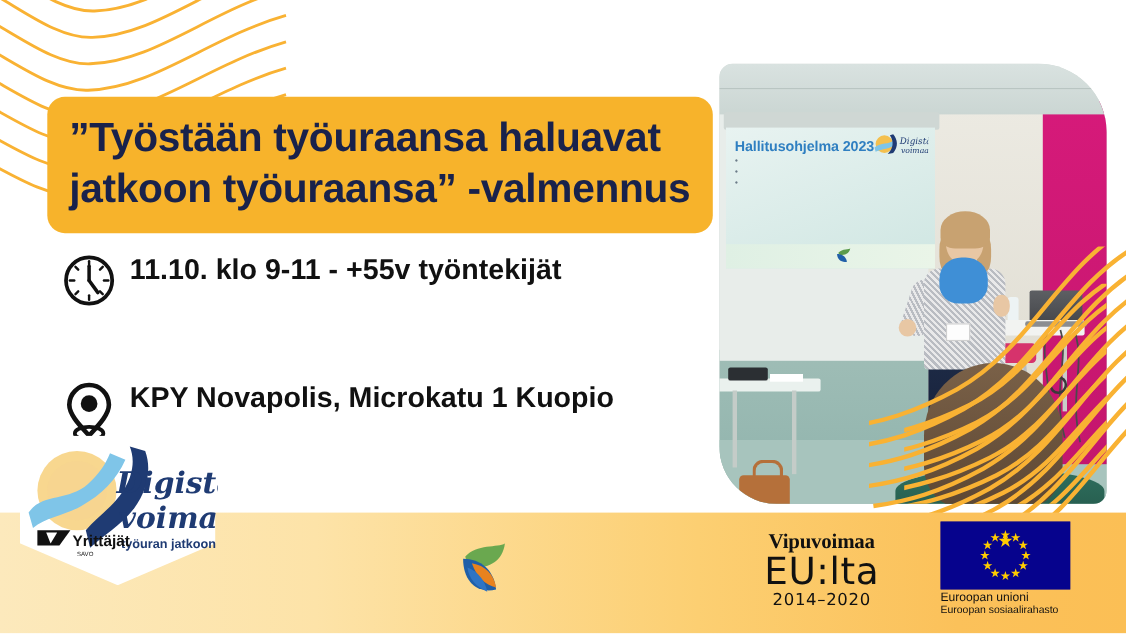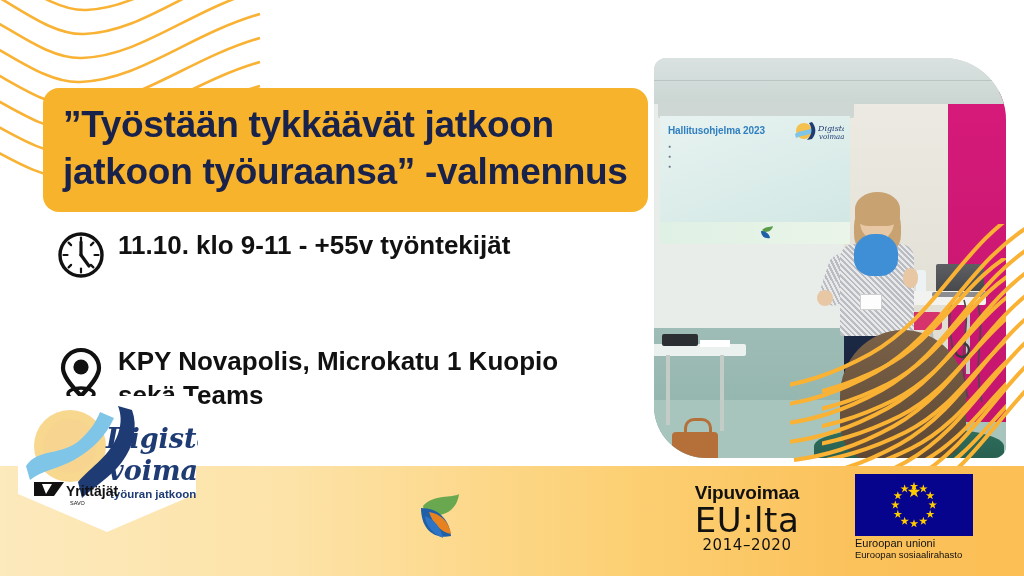--- a/index.html
+++ b/index.html
@@ -49,21 +49,21 @@
     clip-path:polygon(0 0,100% 0,100% 72%,50% 100%,0 72%);
   }
   .digista-logo{position:absolute;left:18px;top:404px;width:180px;height:112px;}
 
   
   .ely-logo{position:absolute;left:415px;top:492px;display:flex;align-items:center;gap:9px;}
   .ely-mark{width:48px;height:50px;flex:0 0 48px;}
   .ely-text{color:#5e6b76;font-size:14.5px;line-height:1.28;white-space:nowrap;}
 
   .vipu-logo{position:absolute;left:676px;top:482px;width:142px;text-align:center;color:#111;}
-  .vipu-top{font-size:19px;font-weight:bold;letter-spacing:-0.2px;}
+  .vipu-top{font-size:19px;font-weight:bold;letter-spacing:-0.2px;font-family:Liberation Serif, serif;}
   .vipu-mid{font-size:34px;letter-spacing:0.5px;line-height:1.04;margin-top:-1px;font-family:"DejaVu Sans",sans-serif;font-weight:400;}
   .vipu-bot{font-size:15px;letter-spacing:0.6px;margin-top:-2px;font-family:"DejaVu Sans",sans-serif;}
 
   .eu-logo{position:absolute;left:855px;top:474px;width:128px;}
   .eu-flag{width:118px;height:62px;background:#06038D;display:block;}
   .eu-name{font-size:11px;color:#111;margin-top:1px;line-height:1.1;}
   .eu-sub{font-size:9.5px;color:#111;line-height:1.1;margin-top:1px;}
 
   
   .photo{
@@ -75,21 +75,21 @@
   .ph-ceiling:after{content:"";position:absolute;left:0;top:22px;width:100%;height:1px;background:#b9c5c2;}
   .ph-wallL{position:absolute;left:0;top:40px;width:212px;height:230px;background:#e8edea;}
   .ph-wallR{position:absolute;left:190px;top:40px;width:104px;height:300px;background:linear-gradient(180deg,#eceae2,#dedbd0);}
   .ph-pink{position:absolute;left:288px;top:34px;width:70px;height:330px;background:linear-gradient(180deg,#d61a7a,#c4166d);}
   .ph-floor{position:absolute;left:0;bottom:0;width:100%;height:140px;background:linear-gradient(180deg,#9fbdb6,#8fb3ac);}
   .ph-floor2{position:absolute;left:0;bottom:0;width:100%;height:58px;background:#a7c4bd;}
 
   
   .ph-screenframe{position:absolute;left:4px;top:44px;width:196px;height:16px;background:#cfd7d4;border-radius:2px;}
   .slide{position:absolute;left:6px;top:58px;width:190px;height:128px;background:linear-gradient(160deg,#e8f3f1,#cfe6e2);}
-  .slide-title{position:absolute;left:8px;top:9px;font-size:10px;font-weight:bold;color:#2f7fc1;letter-spacing:-0.1px;}
+  .slide-title{position:absolute;left:8px;top:9px;font-size:13px;font-weight:bold;color:#2f7fc1;letter-spacing:-0.1px;}
   .slide-logo{position:absolute;right:6px;top:4px;width:52px;height:24px;}
   .slide-bullets{position:absolute;left:8px;top:27px;width:168px;}
   .sb{display:flex;gap:3px;margin-bottom:4px;}
   .sb-dot{color:#6b7b88;font-size:5px;line-height:6px;}
   .sb-lines{flex:1;}
   .sb-line{height:2.4px;background:#8d9aa5;border-radius:1px;margin-bottom:1.6px;opacity:.75;}
   .slide-footer{position:absolute;left:0;bottom:0;width:100%;height:22px;background:linear-gradient(90deg,#dff0e4,#eaf5e8);}
   .slide-elymark{position:absolute;left:100px;bottom:4px;width:14px;height:15px;}
 
   
@@ -148,21 +148,21 @@
       <path d="M-44 106 C 24 66 83 156 142 154 C 201 152 250 106 320 86"></path>
       <path d="M-50 130 C 20 90 80 180 140 178 C 200 176 250 130 320 110"></path>
       <path d="M-56 154 C 16 114 77 204 138 202 C 199 200 250 154 320 134"></path>
       <path d="M-62 178 C 12 138 74 228 136 226 C 198 224 250 178 320 158"></path>
       <path d="M-68 202 C 8 162 71 252 134 250 C 197 248 250 202 320 182"></path>
       <path d="M-74 226 C 4 186 68 276 132 274 C 196 272 250 226 320 206"></path>
     </g>
   </svg>
 
   <div class="title-banner">
-    <div class="title-line">”Työstään tykkäävät jatkoon</div>
+    <div class="title-line">”Työstään työuraansa haluavat</div>
     <div class="title-line">jatkoon työuraansa” -valmennus</div>
   </div>
 
   <div class="info-row row-time">
     <div class="info-icon">
       <svg width="50" height="50" viewBox="0 0 50 50">
         <circle cx="25" cy="25" r="21" fill="none" stroke="#111" stroke-width="3.4"></circle>
         <g stroke="#111" stroke-width="2.2" stroke-linecap="round">
           <line x1="25" y1="7.5" x2="25" y2="11.5"></line>
           <line x1="42.5" y1="25" x2="38.5" y2="25"></line>
@@ -183,21 +183,20 @@
   <div class="info-row row-place">
     <div class="info-icon">
       <svg width="46" height="58" viewBox="0 0 46 58">
         <path d="M23 4 C 13 4 5 12 5 22 C 5 32 17 43 23 50 C 29 43 41 32 41 22 C 41 12 33 4 23 4 Z" fill="none" stroke="#111" stroke-width="4.2" stroke-linejoin="round"></path>
         <circle cx="23" cy="21" r="7.6" fill="#111"></circle>
         <ellipse cx="23" cy="48" rx="13" ry="6" fill="none" stroke="#111" stroke-width="3.4"></ellipse>
       </svg>
     </div>
     <div class="info-text">
       <div>KPY Novapolis, Microkatu 1 Kuopio</div>
-      <div>sekä Teams</div>
     </div>
   </div>
 
   <div class="photo">
     <div class="photo-inner">
       <div class="ph-floor"></div>
       <div class="ph-floor2"></div>
       <div class="ph-wallL"></div>
       <div class="ph-pink"></div>
       <div class="ph-wallR"></div>

